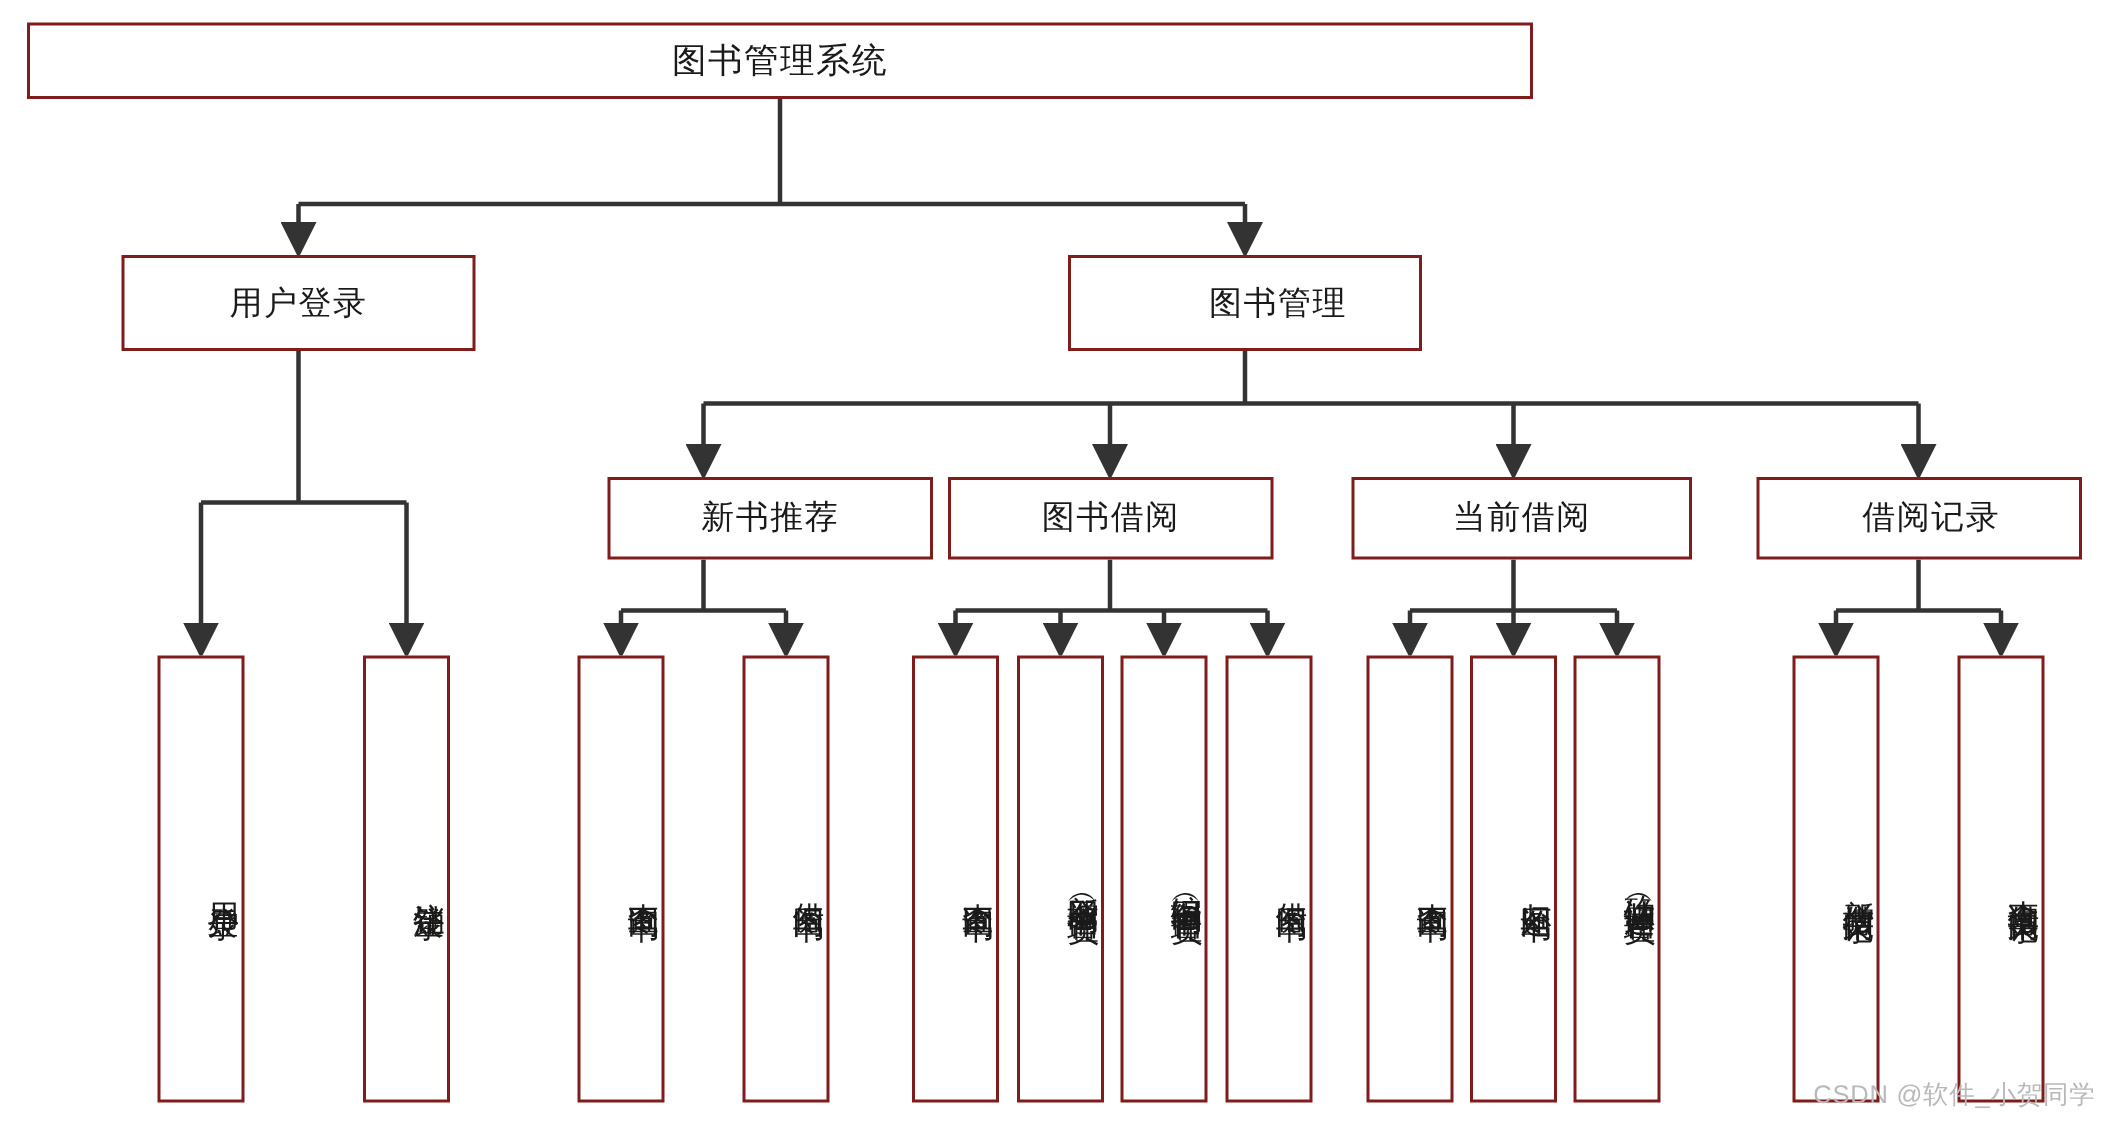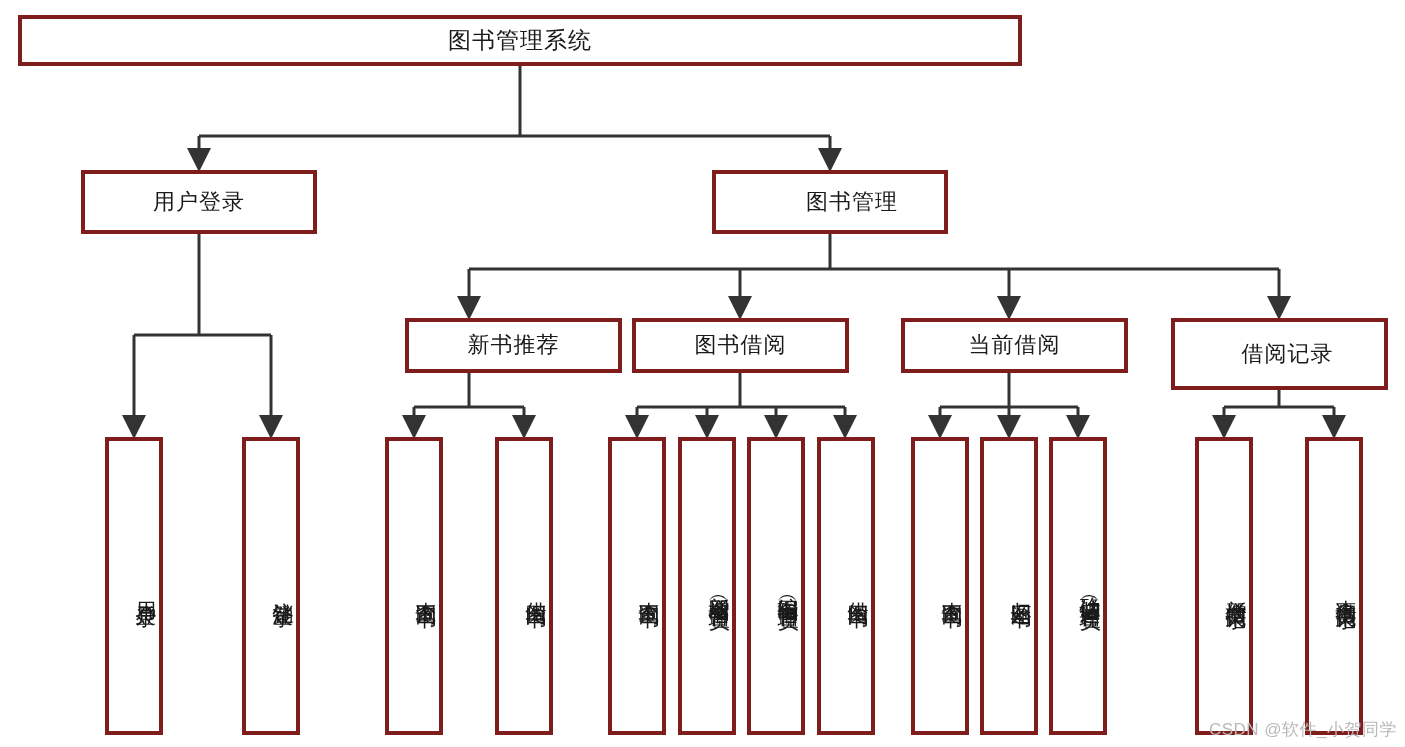--- a/index.html
+++ b/index.html
@@ -23,21 +23,21 @@
     left: 0;
     top: 0;
     width: 1405px;
     height: 747px;
     pointer-events: none;
   }
   .node {
     position: absolute;
     box-sizing: border-box;
     background: #ffffff;
-    border: 4px solid #7f1d1d;
+    border: 2px solid #7f1d1d;
     display: flex;
     align-items: center;
     justify-content: center;
     color: #1a1a1a;
   }
   .node-h {
     font-size: 22px;
     line-height: 1.2;
     letter-spacing: 1px;
     white-space: nowrap;
@@ -123,21 +123,21 @@
   </svg>
 
   <div class="node node-h node-root" style="left:18px; top:15px; width:1004px; height:51px;">图书管理系统</div>
 
   <div class="node node-h" style="left:81px; top:170px; width:236px; height:64px;">用户登录</div>
   <div class="node node-h" style="left:712px; top:170px; width:236px; height:64px;padding-left:44px;">图书管理</div>
 
   <div class="node node-h" style="left:361px; top:318px; width:217px; height:55px;margin-left:44px;">新书推荐</div>
   <div class="node node-h" style="left:632px; top:318px; width:217px; height:55px;text-align:center;">图书借阅</div>
   <div class="node node-h" style="left:901px; top:318px; width:227px; height:55px;">当前借阅</div>
-  <div class="node node-h" style="left:1171px; top:318px; width:217px; height:72px;padding-left:16px;">借阅记录</div>
+  <div class="node node-h" style="left:1171px; top:318px; width:217px; height:55px;padding-left:16px;">借阅记录</div>
 
   <div class="node node-v" style="left:105px; top:437px; width:58px; height:298px;">用户登录</div>
   <div class="node node-v" style="left:242px; top:437px; width:58px; height:298px;">注销登录</div>
 
   <div class="node node-v" style="left:385px; top:437px; width:58px; height:298px;">查询图书</div>
   <div class="node node-v" style="left:495px; top:437px; width:58px; height:298px;">借阅图书</div>
 
   <div class="node node-v" style="left:608px; top:437px; width:58px; height:298px;">查询图书</div>
   <div class="node node-v" style="left:678px; top:437px; width:58px; height:298px;">新增图书（管理员）</div>
   <div class="node node-v" style="left:747px; top:437px; width:58px; height:298px;">编辑图书（管理员）</div>

